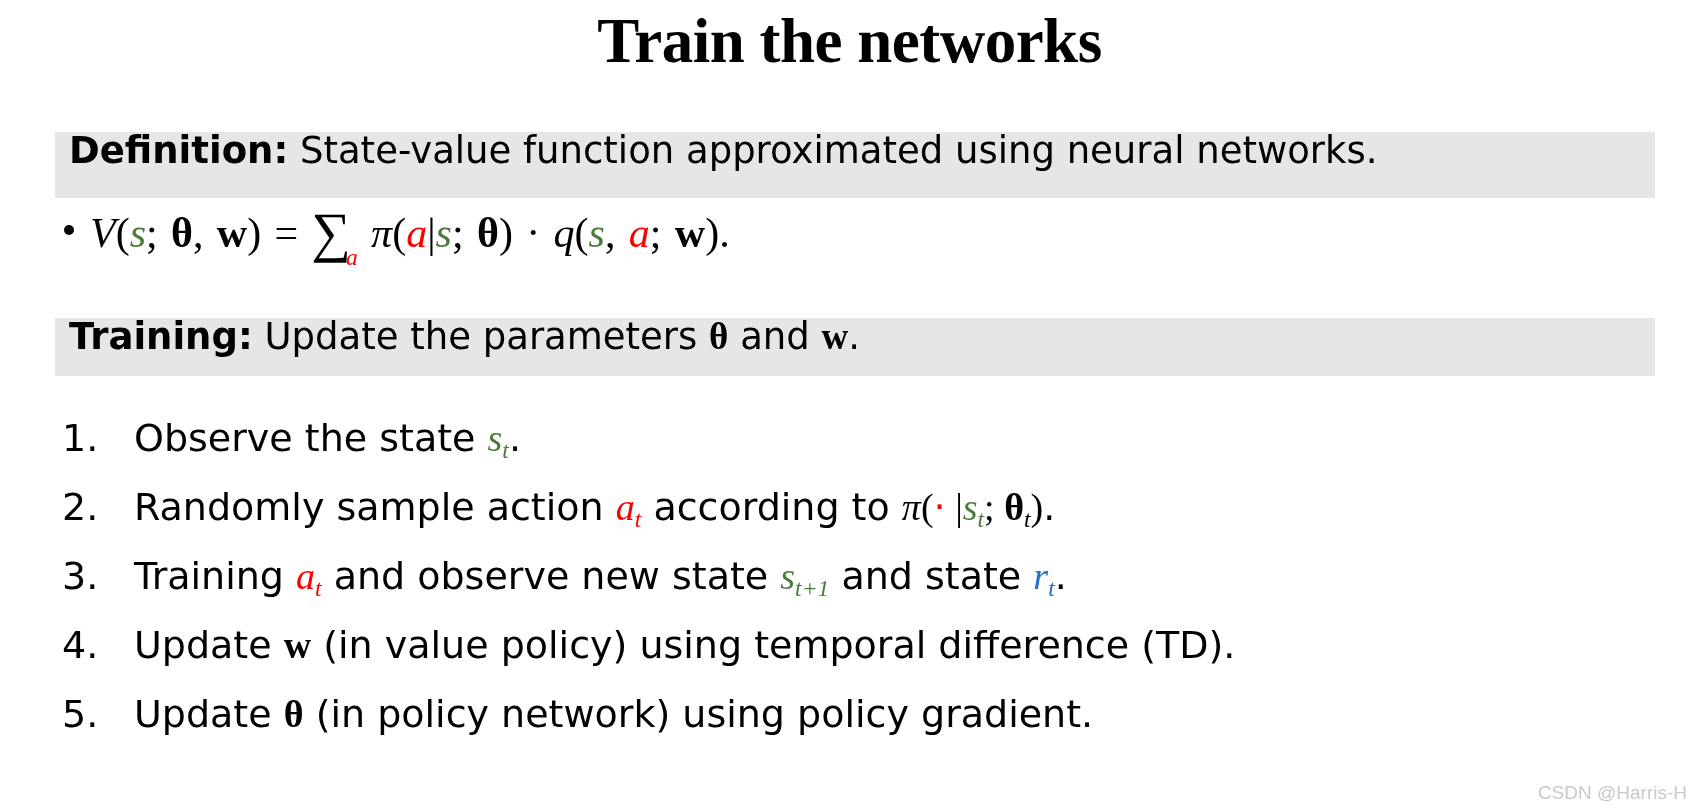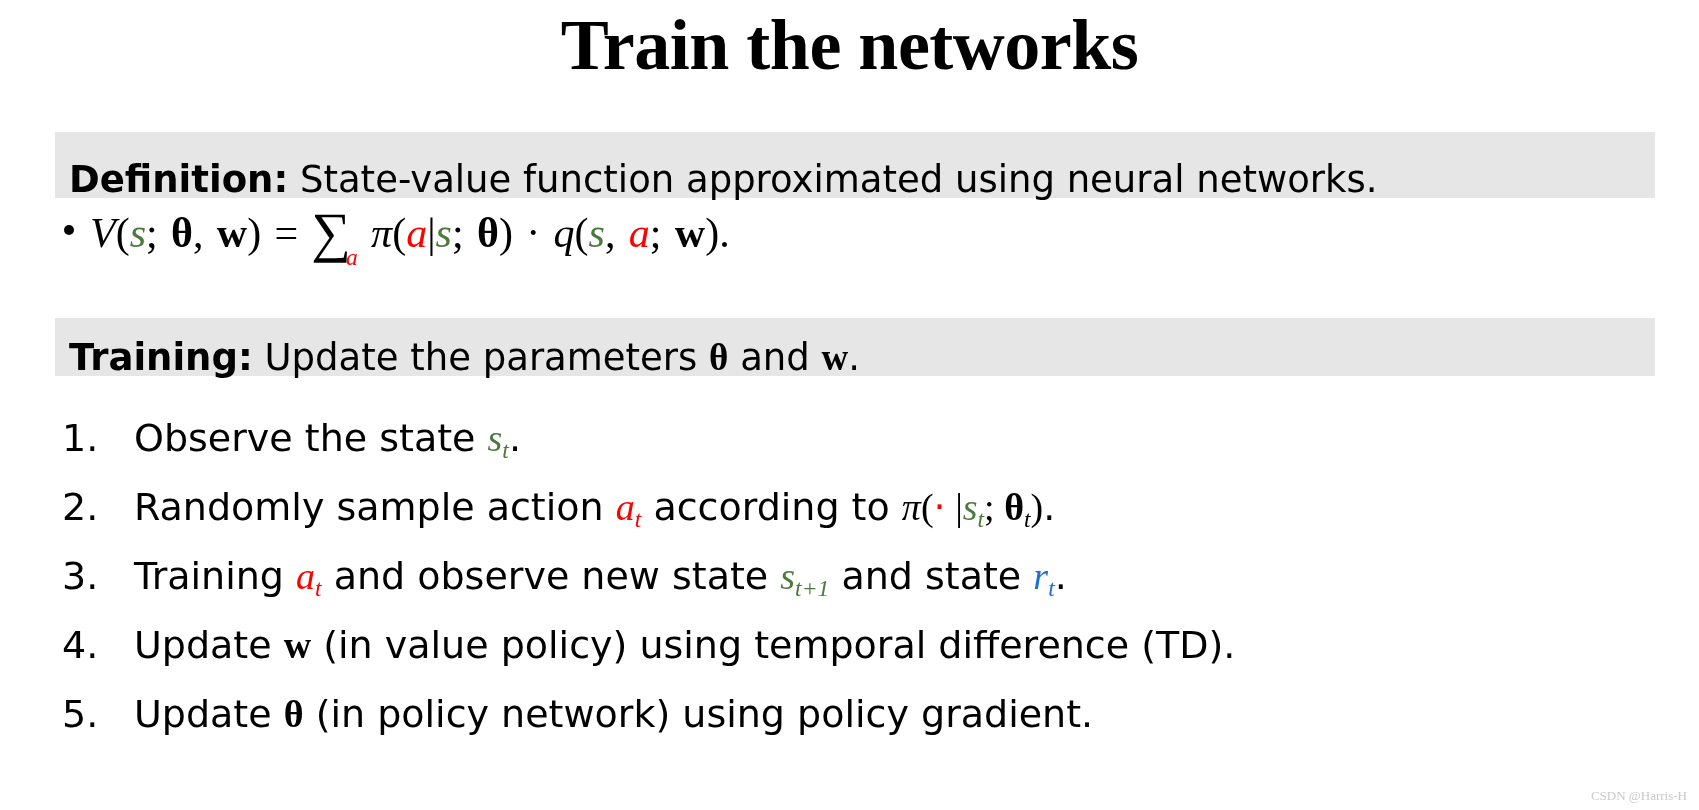--- a/index.html
+++ b/index.html
@@ -24,34 +24,34 @@
 
   
   .title {
     position: absolute;
     top: 8px;
     left: 0;
     width: 1699px;
     text-align: center;
     font-family: "Liberation Serif", "DejaVu Serif", serif;
     font-weight: bold;
-    font-size: 72px;
+    font-size: 63px;
     letter-spacing: -0.5px;
     line-height: 1.05;
     color: #000000;
   }
 
   
   .banner {
     position: absolute;
     left: 55px;
     width: 1600px;
     background: #e7e6e6;
     display: flex;
-    align-items: flex-end;
+    align-items: flex-start;
     box-sizing: border-box;
     padding-left: 14px;
   }
   #definition-banner { top: 132px; height: 66px; }
   #training-banner   { top: 318px; height: 58px; }
 
   .banner-text {
     font-family: "DejaVu Sans", sans-serif;
     font-size: 37px;
     line-height: 1;
@@ -138,22 +138,22 @@
   }
   .step-text {
     font-family: "DejaVu Sans", sans-serif;
   }
 
   
   #watermark {
     position: absolute;
     right: 12px;
     bottom: 6px;
-    font-family: Liberation Serif, serif;
-    font-size: 13px;
+    font-family: Liberation Sans, sans-serif;
+    font-size: 19px;
     color: #c9c9c9;
     white-space: nowrap;
     margin-left: 33px;
   }
 </style>
 </head>
 <body>
 
 <div class="slide">
 

